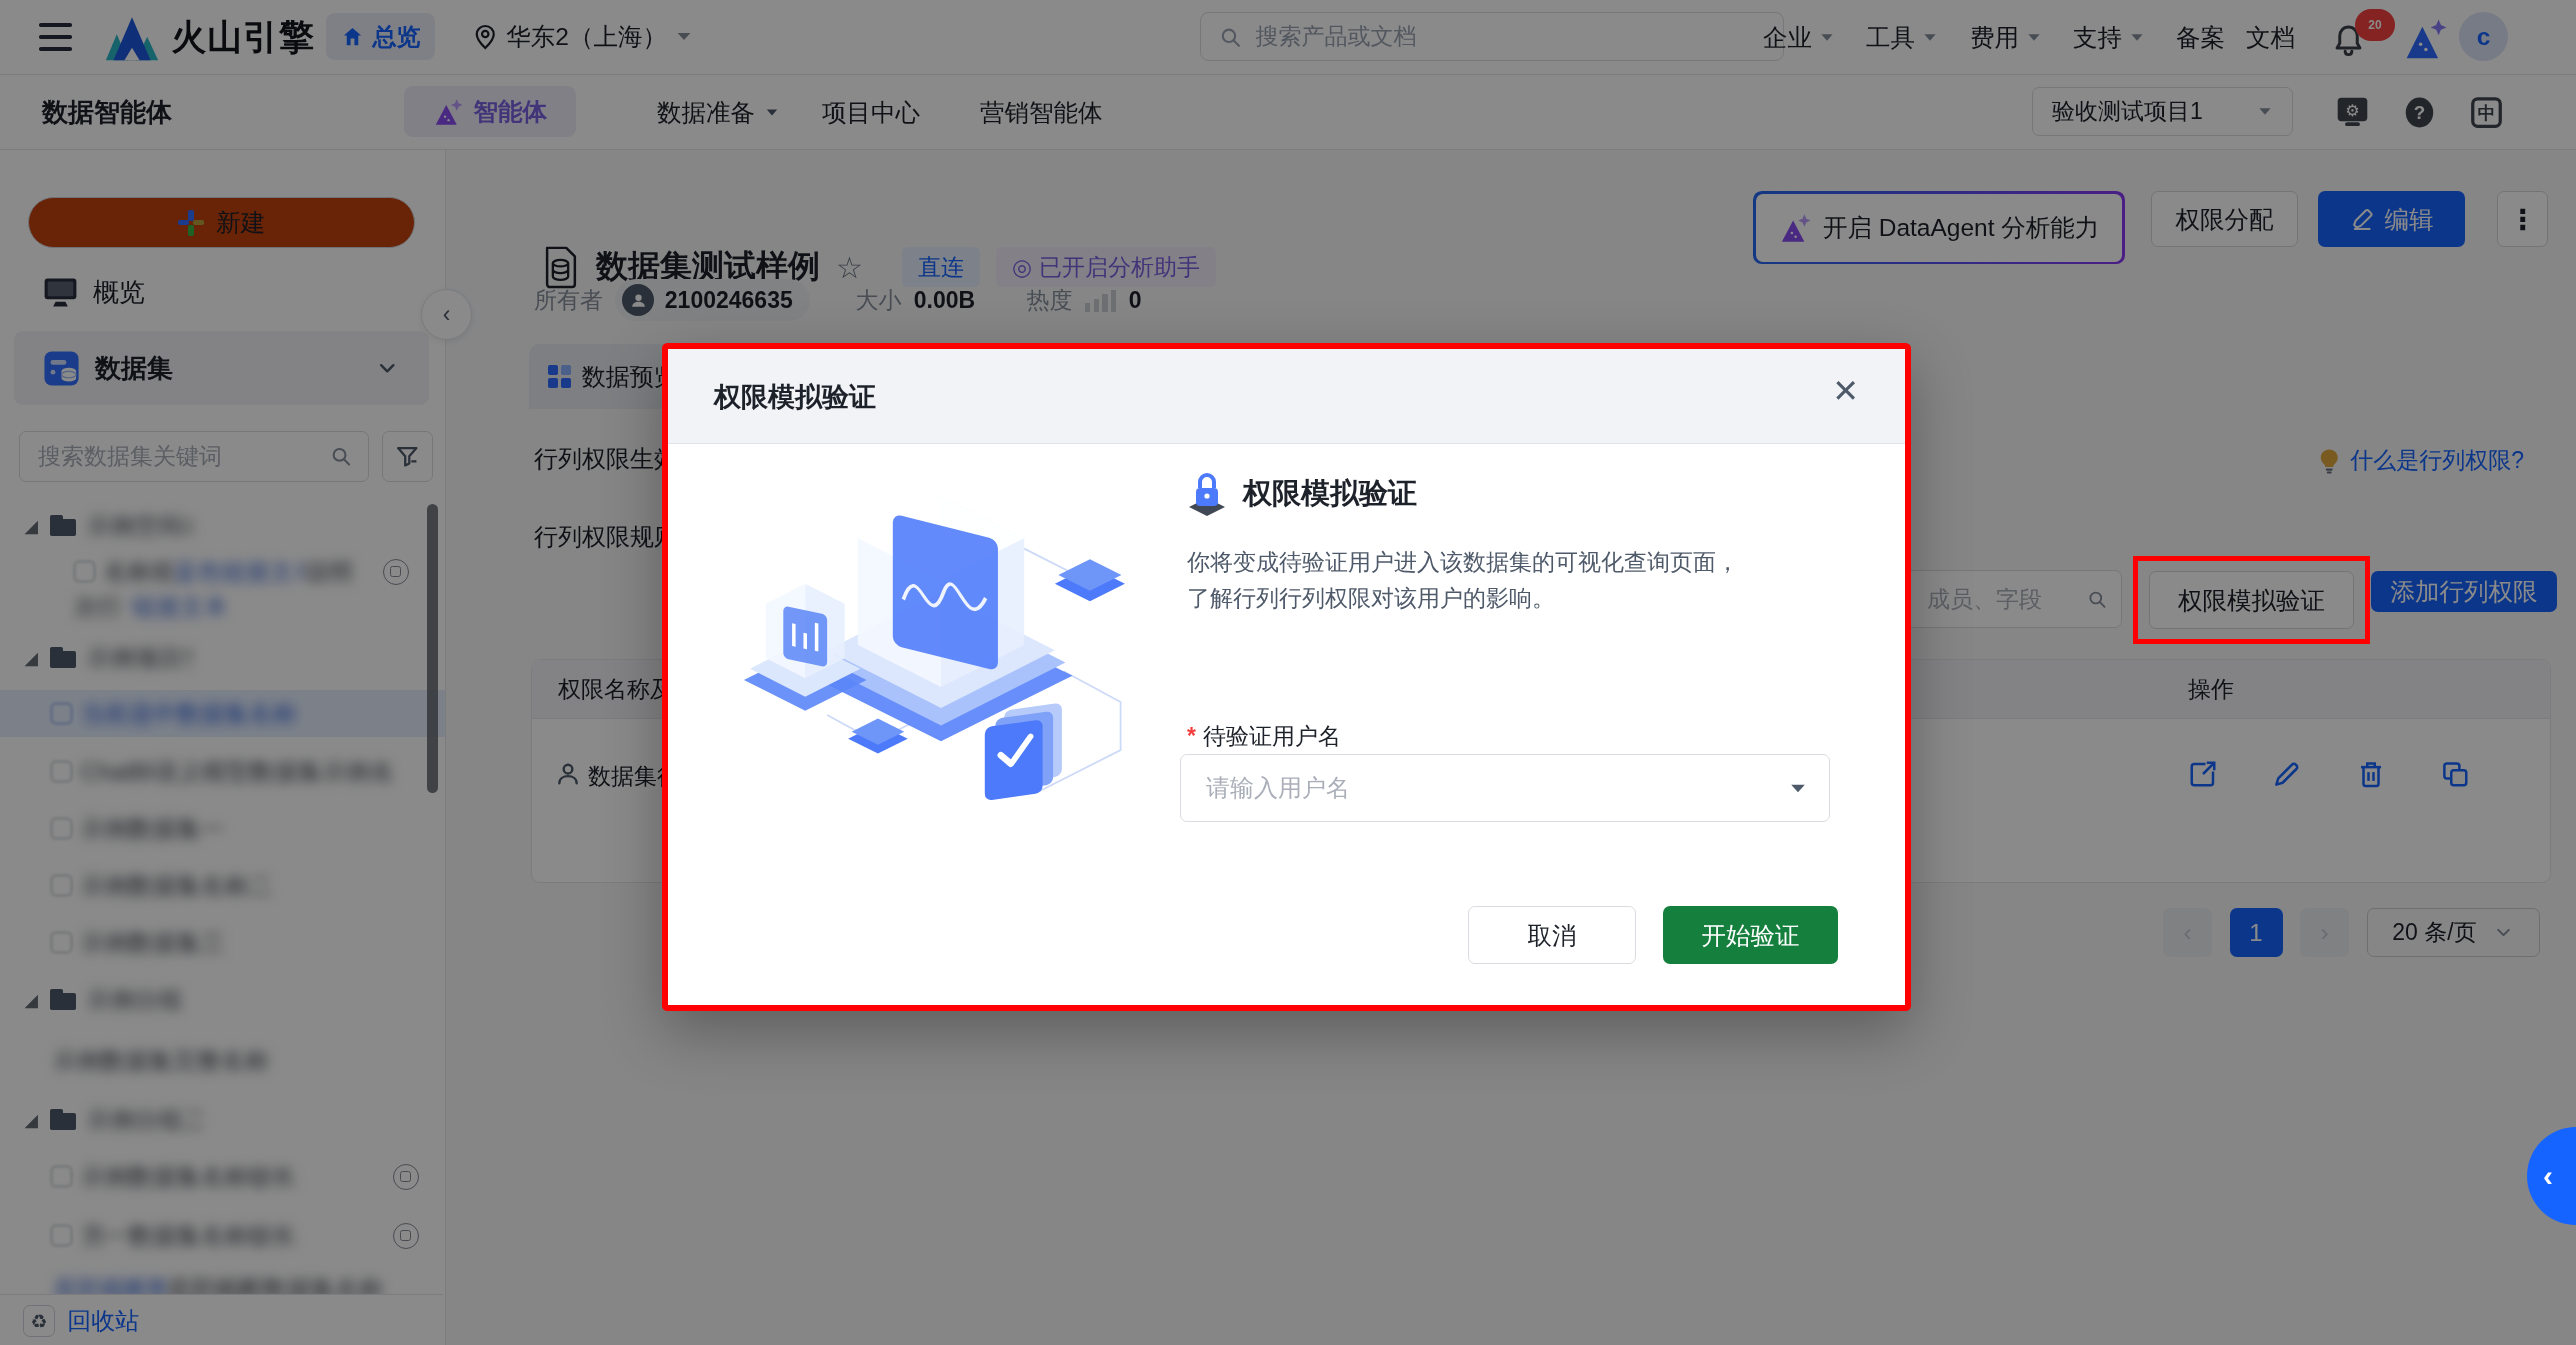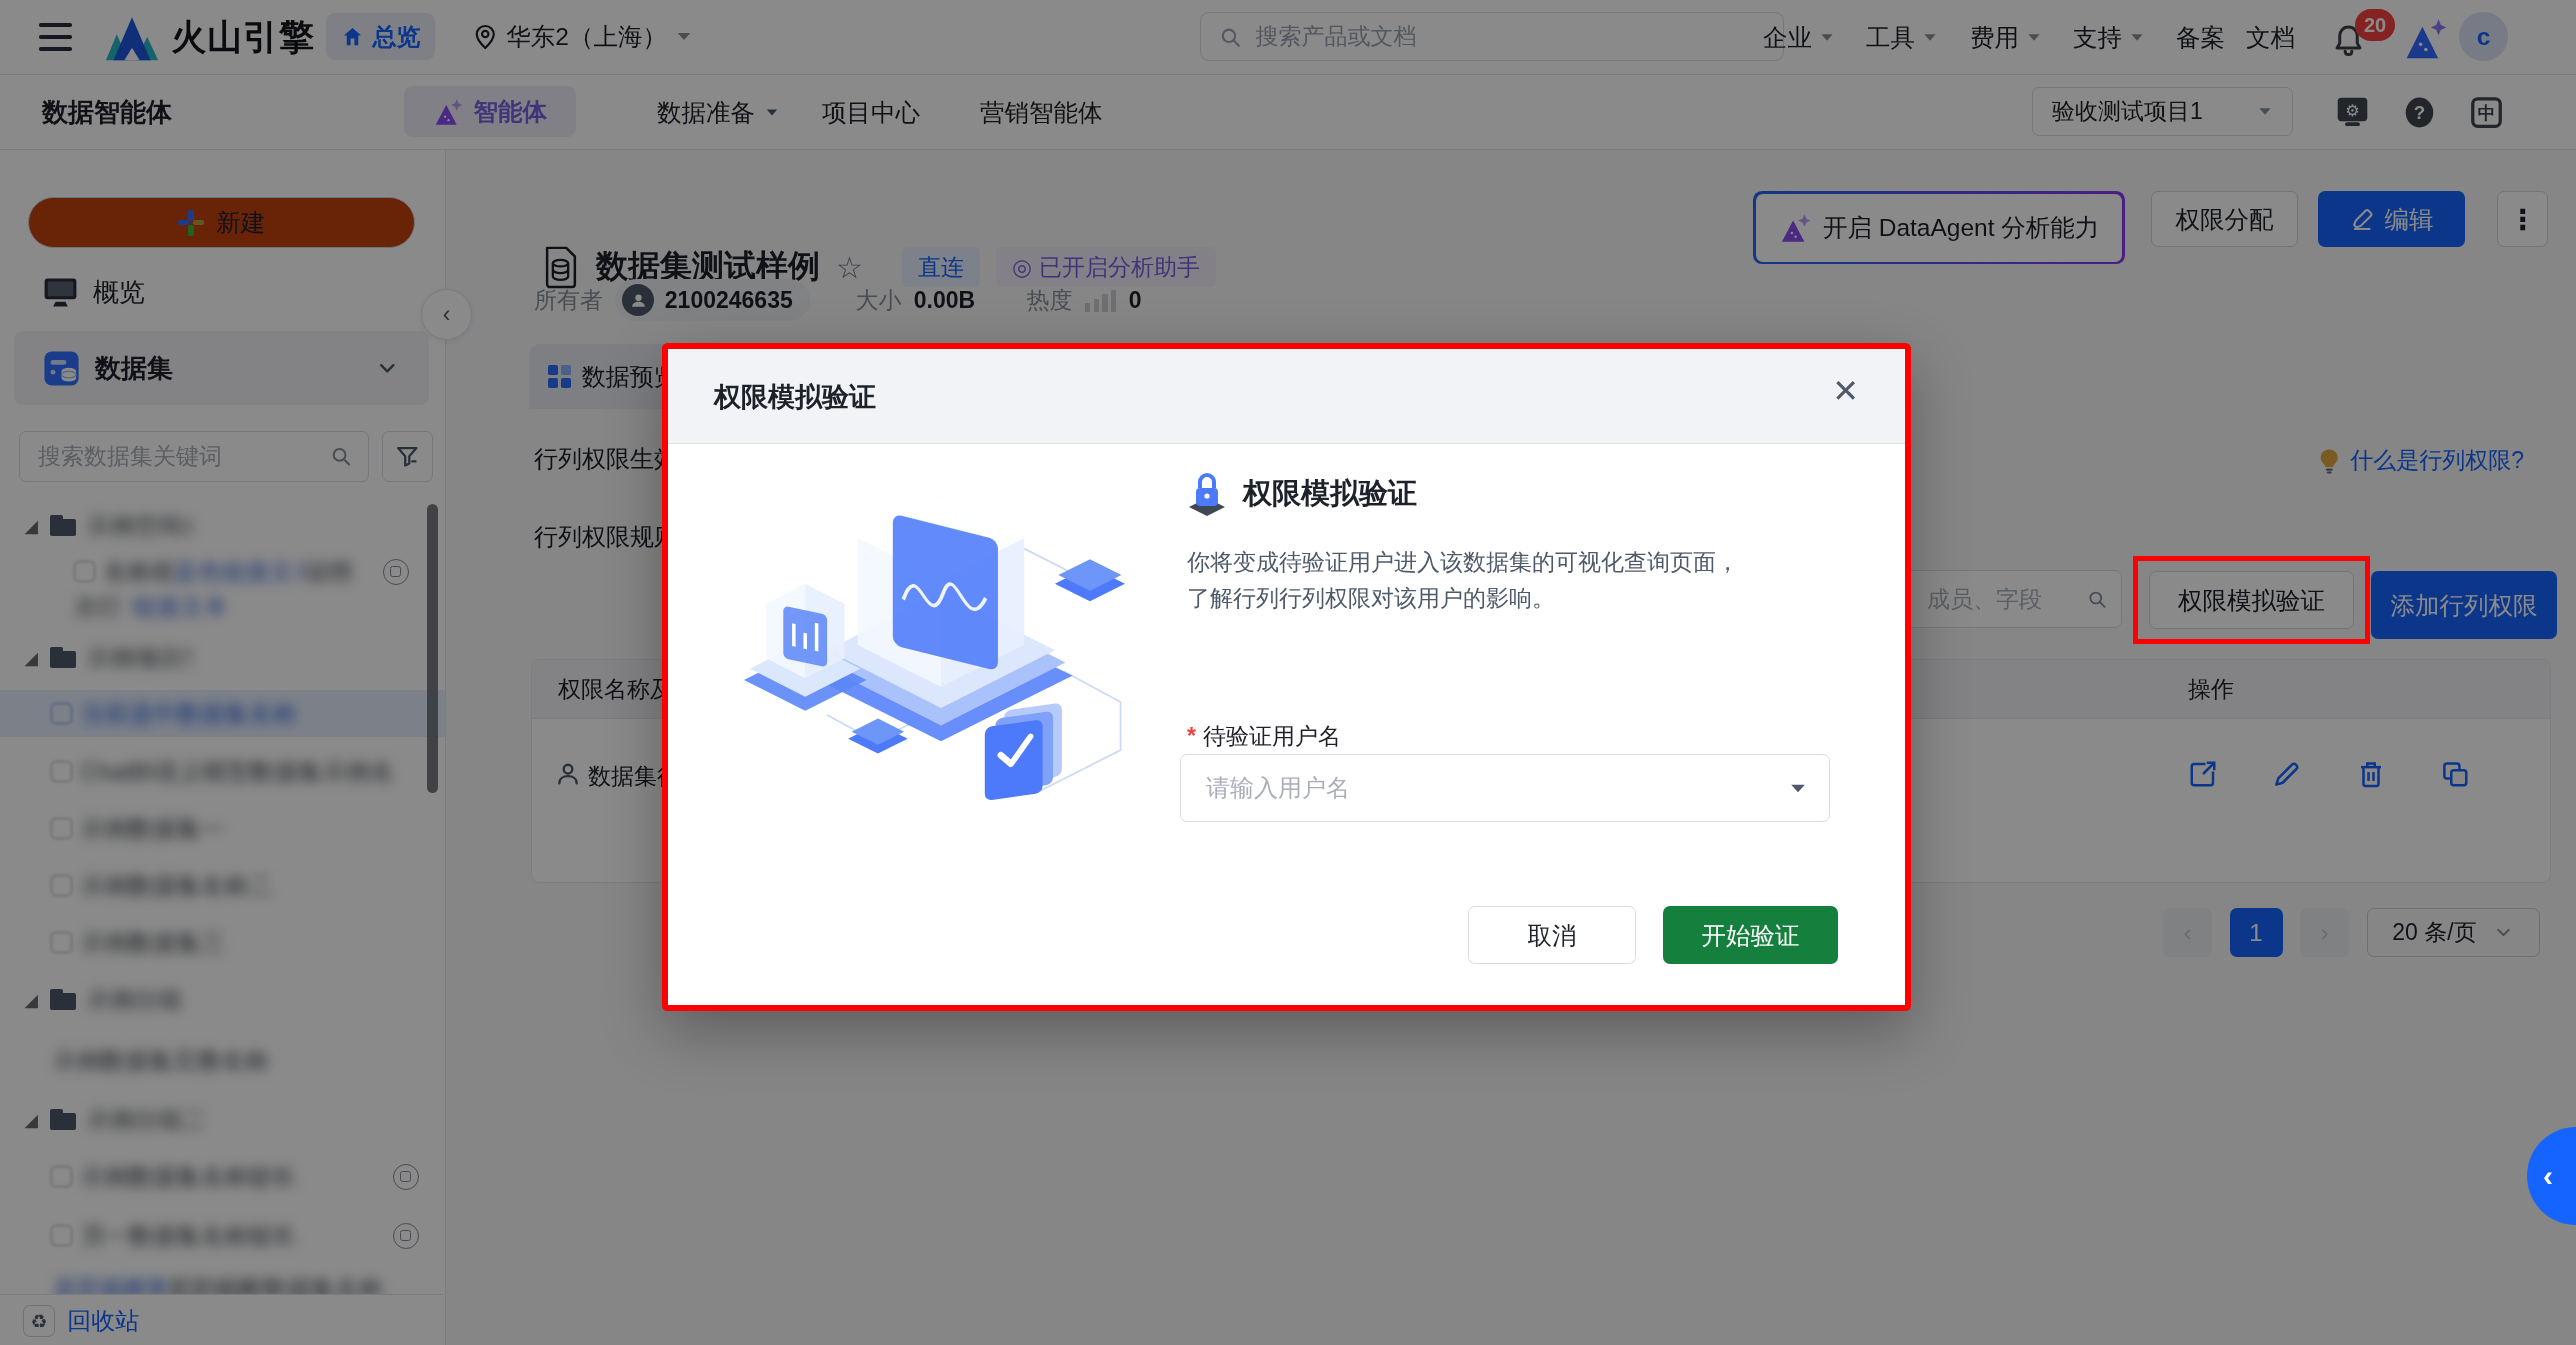--- a/index.html
+++ b/index.html
@@ -19,21 +19,21 @@
   .logo-text{font-size:35px;font-weight:800;color:#14161a;margin-left:12.3px;letter-spacing:0.9px;}
   .ov-pill{left:326px;top:13px;width:109px;height:47px;background:#e9edf6;border-radius:8.8px;display:flex;align-items:center;justify-content:center;gap:8.8px;color:#1664ff;font-size:24px;font-weight:600;cursor:pointer;}
   .region{left:473px;top:13px;height:47px;gap:8.8px;font-size:24.5px;color:#1d2129;cursor:pointer;}
   .caret{width:0;height:0;border-left:8px solid transparent;border-right:8px solid transparent;border-top:9.6px solid #4e5969;display:inline-block;}
   .caret.thin{border-top-color:#868f9c;}
   .searchbox{left:1200px;top:12.3px;width:584px;height:49px;border:1.8px solid #d9dce1;border-radius:8.8px;background:#fff;display:flex;align-items:center;padding:0 17.5px;gap:12.3px;box-sizing:border-box;}
   .searchbox input{border:none;outline:none;font-size:23px;color:#1d2129;background:transparent;width:100%;font-family:inherit;}
   .searchbox input::placeholder{color:#9aa2b1;}
   .nav1-menu{font-size:24.5px;color:#1d2129;gap:7px;cursor:pointer;}
   .bellwrap{left:2332px;top:16px;width:61px;height:46px;cursor:pointer;}
-  .badge20{position:absolute;left:23px;top:-7px;min-width:40px;height:32px;background:#f53f3f;color:#fff;border-radius:16px;font-size:20px;font-weight:700;display:flex;align-items:center;justify-content:center;padding:0 5.3px;box-sizing:border-box;}
+  .badge20{position:absolute;left:23px;top:-7px;min-width:40px;height:32px;background:#f53f3f;color:#fff;border-radius:16px;font-size:12px;font-weight:700;display:flex;align-items:center;justify-content:center;padding:0 5.3px;box-sizing:border-box;}
   .avatar{left:2459px;top:12.3px;width:49px;height:49px;border-radius:50%;background:#dde3f5;color:#1664ff;font-size:24.5px;font-weight:700;display:flex;align-items:center;justify-content:center;cursor:pointer;}
   
   .nav2{left:0;top:75px;width:2576px;height:74px;background:#ffffff;border-bottom:1.8px solid #e5e6eb;z-index:2;}
   .app-title{left:42px;top:0;height:74px;font-size:26px;font-weight:700;}
   .tab-agent{left:404px;top:11.4px;width:172px;height:51px;background:#f0ecfa;border-radius:8.8px;display:flex;align-items:center;justify-content:center;gap:10.5px;color:#7b61e0;font-size:24.5px;font-weight:600;cursor:pointer;}
   .nav2-item{top:0;height:74px;font-size:24.5px;color:#1d2129;gap:8.8px;cursor:pointer;}
   .proj-select{left:2032px;top:12.3px;width:261px;height:49px;border:1.8px solid #d9dce1;border-radius:7px;background:#fff;display:flex;align-items:center;justify-content:space-between;padding:0 19px;box-sizing:border-box;font-size:23px;cursor:pointer;}
   .nav2-ico{top:17.5px;width:40px;height:40px;display:flex;align-items:center;justify-content:center;cursor:pointer;}
   
   .sidebar{left:0;top:149px;width:445px;height:1197px;background:#ffffff;border-right:1.8px solid #e5e6eb;z-index:1;overflow:hidden;}
@@ -80,21 +80,21 @@
   .owner-ava{width:32px;height:32px;border-radius:50%;background:#4e5969;display:flex;align-items:center;justify-content:center;}
   .tab-preview{left:82px;top:195px;width:168px;height:65px;background:#e9ebf0;border-radius:10.5px 10.5px 0 0;display:flex;align-items:center;justify-content:center;gap:10.5px;font-size:24px;color:#1d2129;cursor:pointer;}
   .grid-ico{width:23px;height:23px;position:relative;flex:none;}
   .grid-ico i{position:absolute;width:9.6px;height:9.6px;background:#2f6bff;border-radius:1.8px;}
   .sec-label{font-size:24px;font-weight:500;color:#1d2129;}
   .help-link{font-size:23px;color:#1664ff;cursor:pointer;}
   .bg-search{left:1393px;top:421px;width:282px;height:58px;border:1.8px solid #d9dce1;border-radius:7px;background:#fff;display:flex;align-items:center;box-sizing:border-box;padding-left:84px;padding-right:14px;gap:8.8px;}
   .bg-search input{border:none;outline:none;font-size:23px;width:100%;background:transparent;font-family:inherit;}
   .bg-search input::placeholder{color:#a9aeb8;}
   .sim-btn{left:1702px;top:422px;width:205px;height:58px;}
-  .add-btn{left:1924px;top:422px;width:186px;height:68px;}
+  .add-btn{left:1924px;top:422px;width:186px;height:41px;}
   .tbl{left:84px;top:510px;width:2020px;height:224px;background:#fff;border:1.8px solid #e5e6eb;border-radius:8.8px;box-sizing:border-box;overflow:hidden;}
   .tbl-head{height:58px;background:#f2f3f5;border-bottom:1.8px solid #e5e6eb;position:relative;display:flex;align-items:center;}
   .tbl-th{font-size:23px;font-weight:500;color:#1d2129;}
   .act-ico{width:30px;height:30px;color:#1664ff;cursor:pointer;}
   .pager-box{width:49px;height:49px;border-radius:7px;background:#eceef1;display:flex;align-items:center;justify-content:center;font-size:24.5px;color:#c2c7cf;cursor:pointer;}
   .pager-cur{width:53px;height:49px;border-radius:7px;background:#1664ff;color:#fff;font-size:24px;display:flex;align-items:center;justify-content:center;cursor:pointer;}
   .pager-size{width:173px;height:49px;border-radius:7px;border:1.8px solid #c9cdd4;display:flex;align-items:center;justify-content:center;gap:16px;font-size:23px;color:#1d2129;box-sizing:border-box;cursor:pointer;}
   
   .overlay{left:0;top:0;width:2576px;height:1346px;background:rgba(0,0,0,0.46);z-index:100;}
   .modal{left:662px;top:343px;width:1249px;height:668px;background:#fff;border:6.1px solid #fe0000;border-radius:5.3px;z-index:200;box-sizing:border-box;box-shadow:0 21px 61px rgba(0,0,0,.3);}

